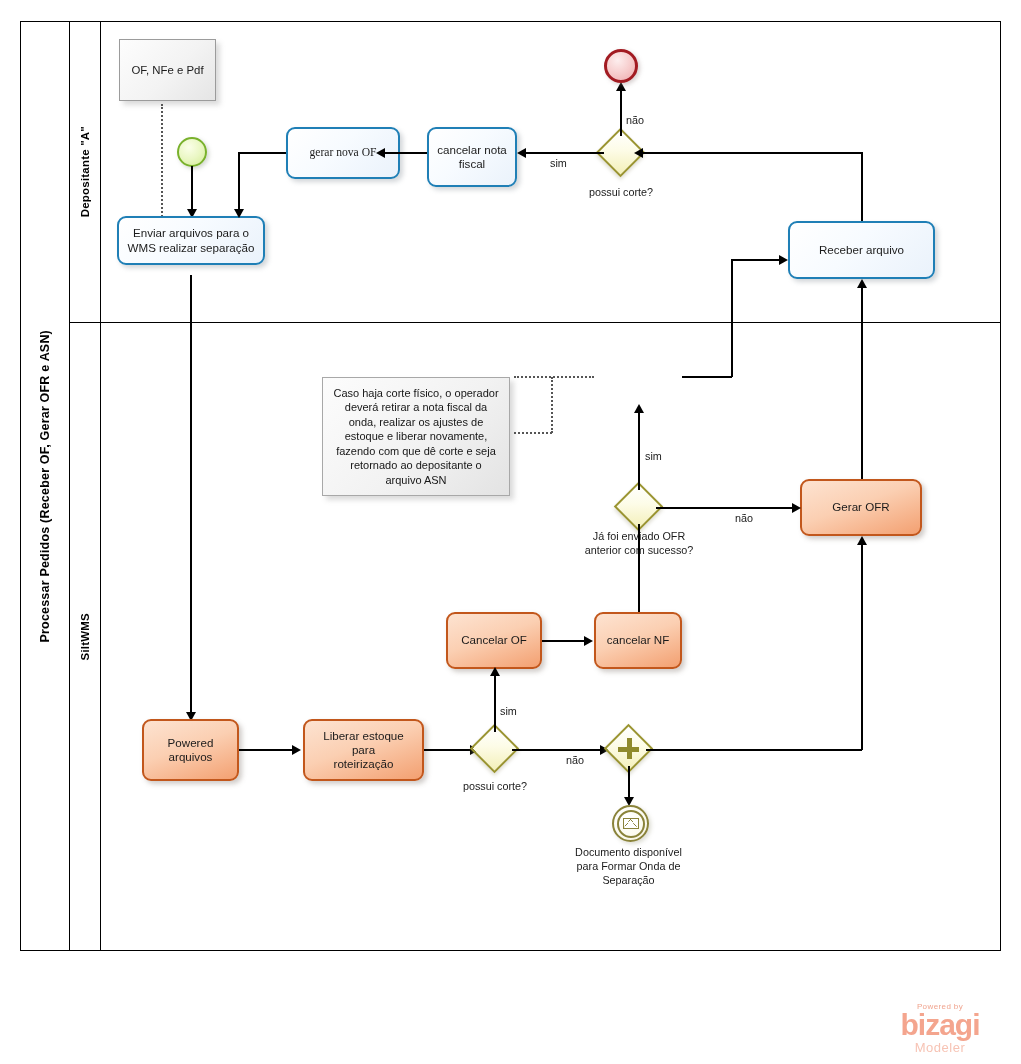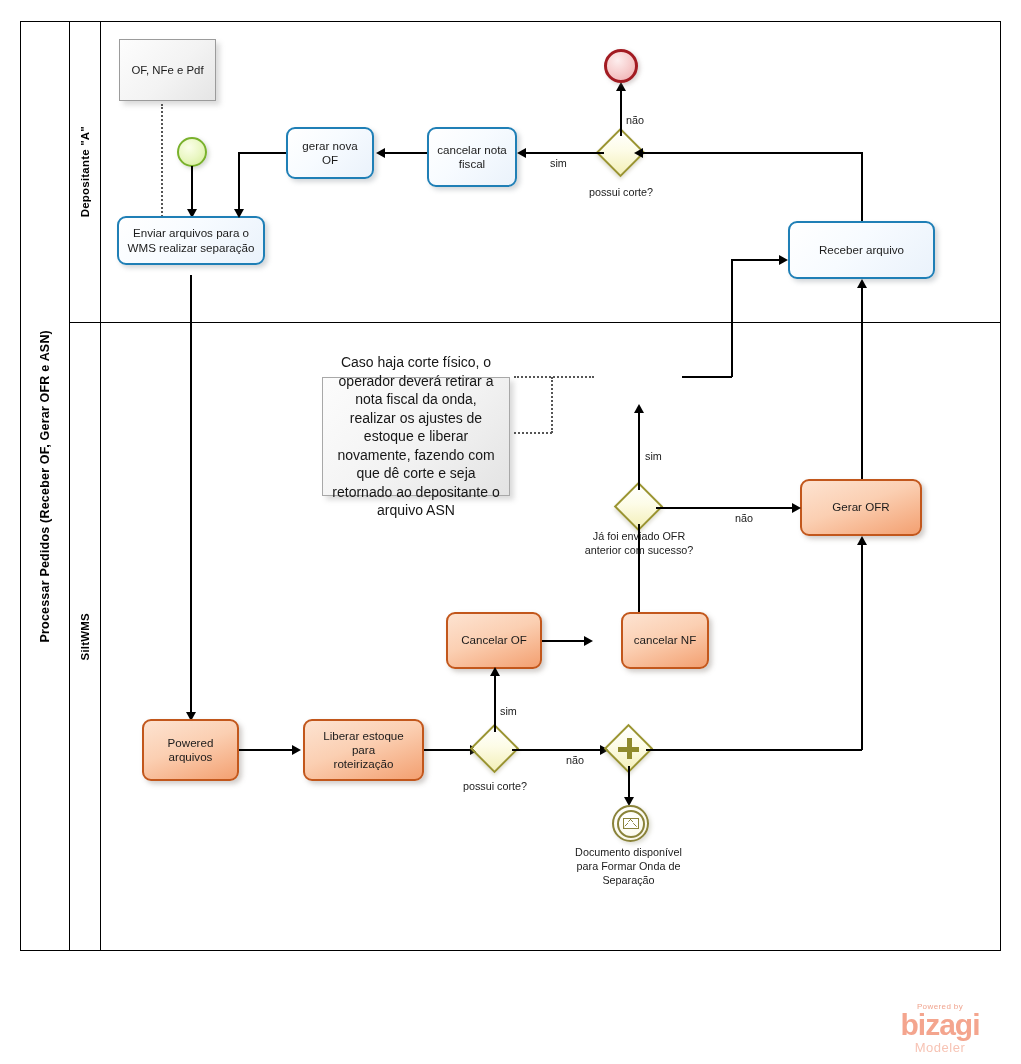--- a/index.html
+++ b/index.html
@@ -58,21 +58,21 @@
 
   
   .dataobj{position:absolute;box-sizing:border-box;border:1px solid #9b9b9b;
      background:linear-gradient(135deg,#fdfdfd 0%,#f3f3f3 55%,#e5e5e5 100%);
      box-shadow:4px 4px 5px rgba(150,150,150,.33);
      display:flex;align-items:center;justify-content:center;font-size:11.4px;color:#1b1b1b;}
   .annot{position:absolute;box-sizing:border-box;border:1px solid #a8a8a8;
      background:linear-gradient(135deg,#fcfcfc 0%,#f2f2f2 55%,#e3e3e3 100%);
      box-shadow:4px 4px 5px rgba(150,150,150,.33);
      display:flex;align-items:center;justify-content:center;text-align:center;
-     font-size:14px;line-height:1.32;color:#161616;padding:6px 8px;}
+     font-size:11px;line-height:1.32;color:#161616;padding:6px 8px;}
 
   
   .flow{position:absolute;background:#000;}
   .flow.h{height:1.5px;}
   .flow.v{width:1.5px;}
   .arrow{position:absolute;width:0;height:0;}
   .ar-r{border-top:5px solid transparent;border-bottom:5px solid transparent;border-left:9px solid #000;}
   .ar-l{border-top:5px solid transparent;border-bottom:5px solid transparent;border-right:9px solid #000;}
   .ar-u{border-left:5px solid transparent;border-right:5px solid transparent;border-bottom:9px solid #000;}
   .ar-d{border-left:5px solid transparent;border-right:5px solid transparent;border-top:9px solid #000;}
@@ -125,21 +125,21 @@
     </span>
   </div>
 
   <div class="flow h" style="left:238px;top:152px;width:48px;"></div>
   <div class="flow v" style="left:238px;top:152px;height:60px;"></div>
   <div class="arrow ar-d" style="left:234px;top:209px;"></div>
 
   <div class="flow v" style="left:190px;top:275px;height:440px;"></div>
   <div class="arrow ar-d" style="left:186px;top:712px;"></div>
 
-  <div class="task task-blue" style="left:286px;top:127px;width:88px;height:52px;">
+  <div class="task task-blue" style="left:286px;top:127px;width:114px;height:52px;font-family:Liberation Serif, serif;">
     <span>
       <span class="tl">gerar nova OF</span>
     </span>
   </div>
 
   <div class="task task-blue" style="left:427px;top:127px;width:90px;height:60px;">
     <span>
       <span class="tl">cancelar nota</span>
       <span class="tl">fiscal</span>
     </span>
@@ -214,21 +214,21 @@
   <div class="flab" style="left:735px;top:512px;"><span>não</span></div>
 
   <div class="flow v" style="left:638px;top:524px;height:89px;"></div>
 
   <div class="task task-orange" style="left:446px;top:612px;width:96px;height:57px;">
     <span>
       <span class="tl">Cancelar OF</span>
     </span>
   </div>
 
-  <div class="task task-orange" style="left:594px;top:612px;width:88px;height:57px;margin-left:27px;">
+  <div class="task task-orange" style="left:594px;top:612px;width:88px;height:57px;">
     <span>
       <span class="tl">cancelar NF</span>
     </span>
   </div>
 
   <div class="flow h" style="left:542px;top:640px;width:44px;"></div>
   <div class="arrow ar-r" style="left:584px;top:636px;"></div>
 
   <div class="task task-orange" style="left:142px;top:719px;width:97px;height:62px;">
     <span>

